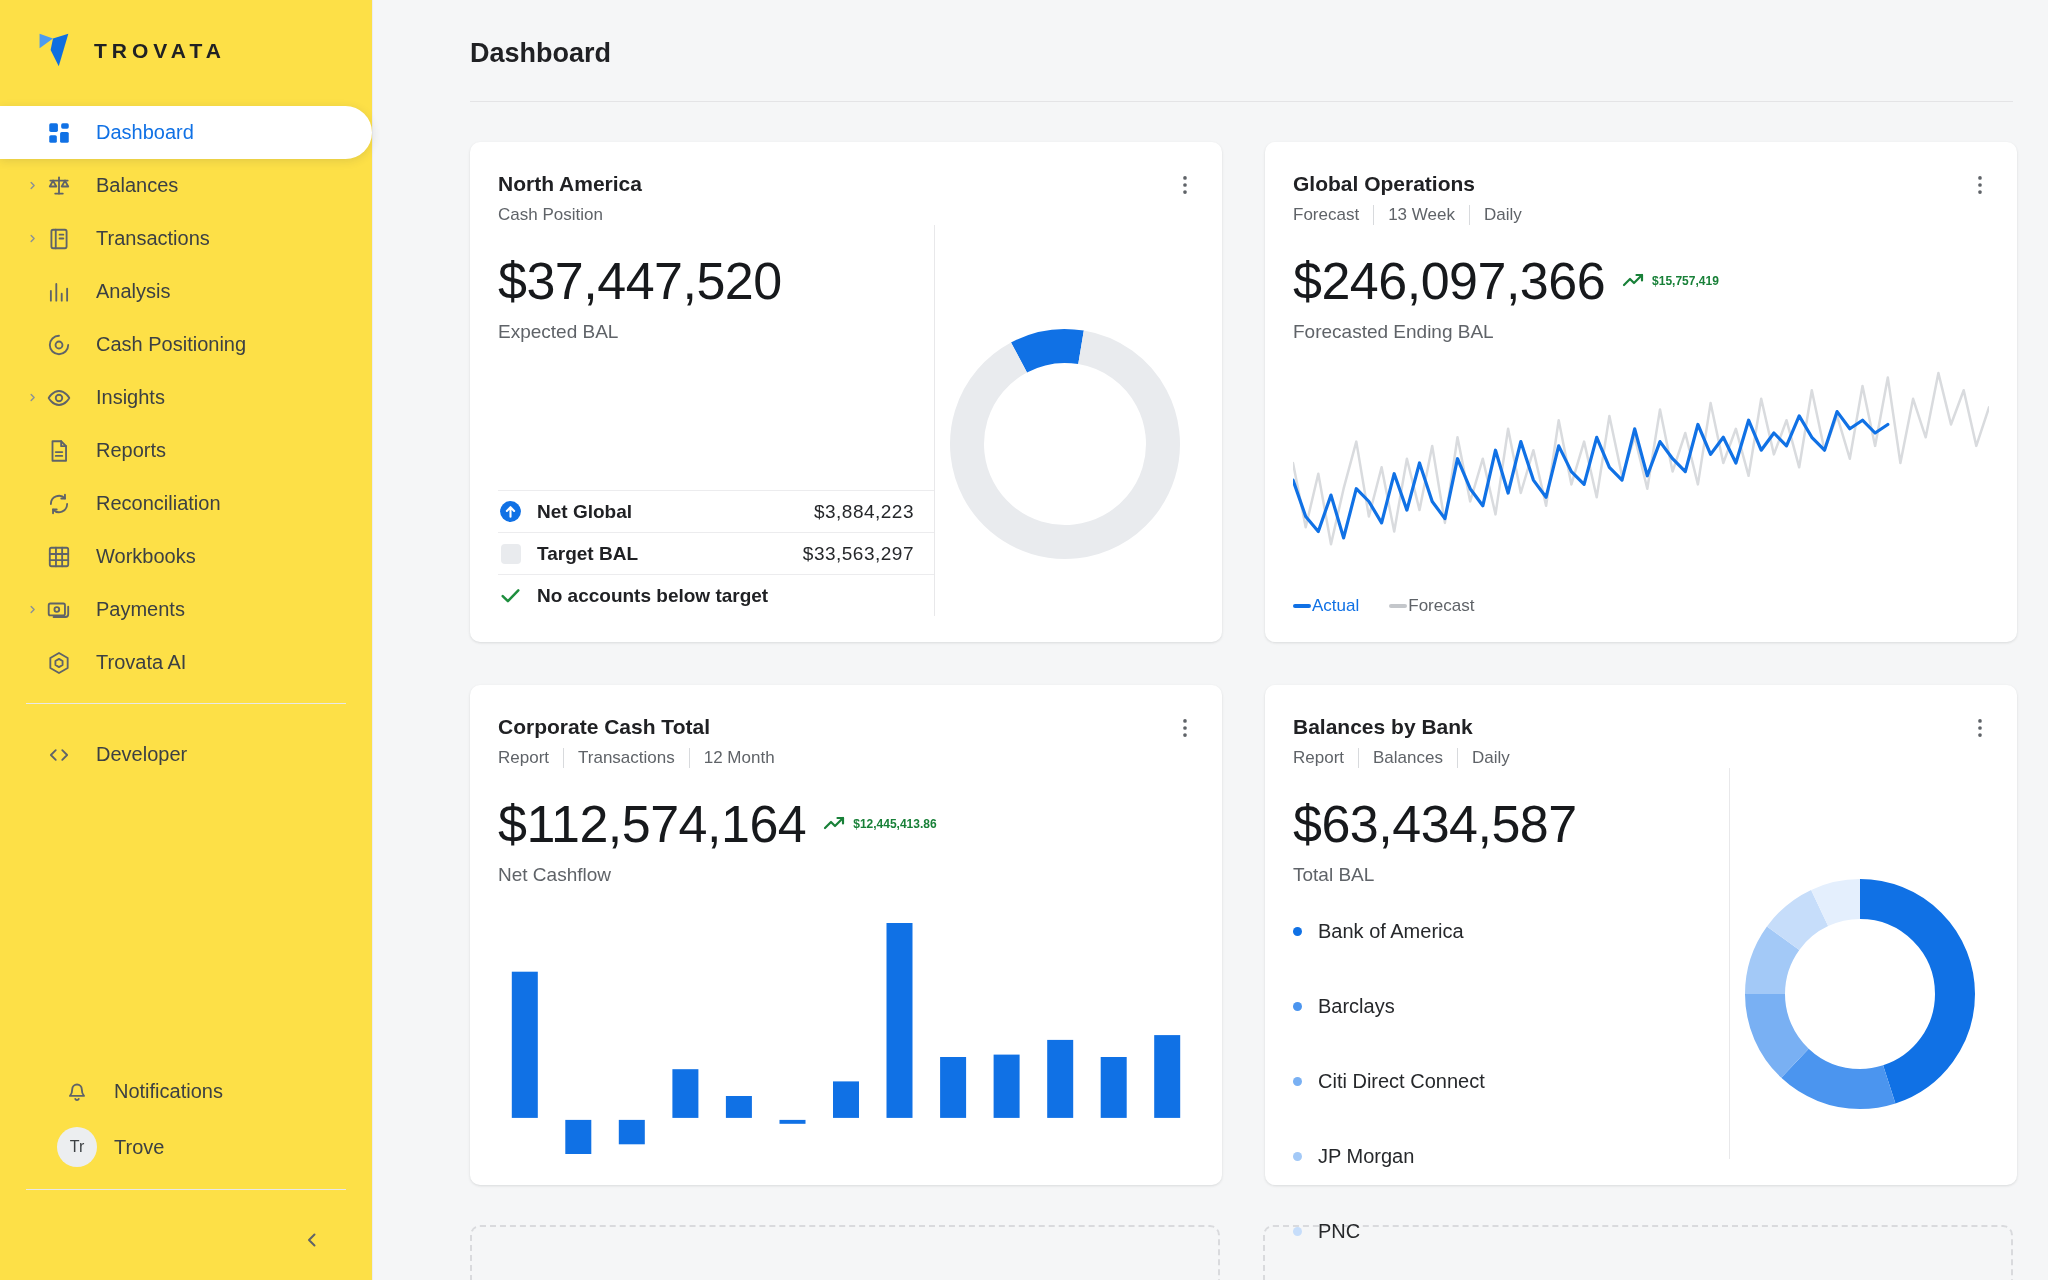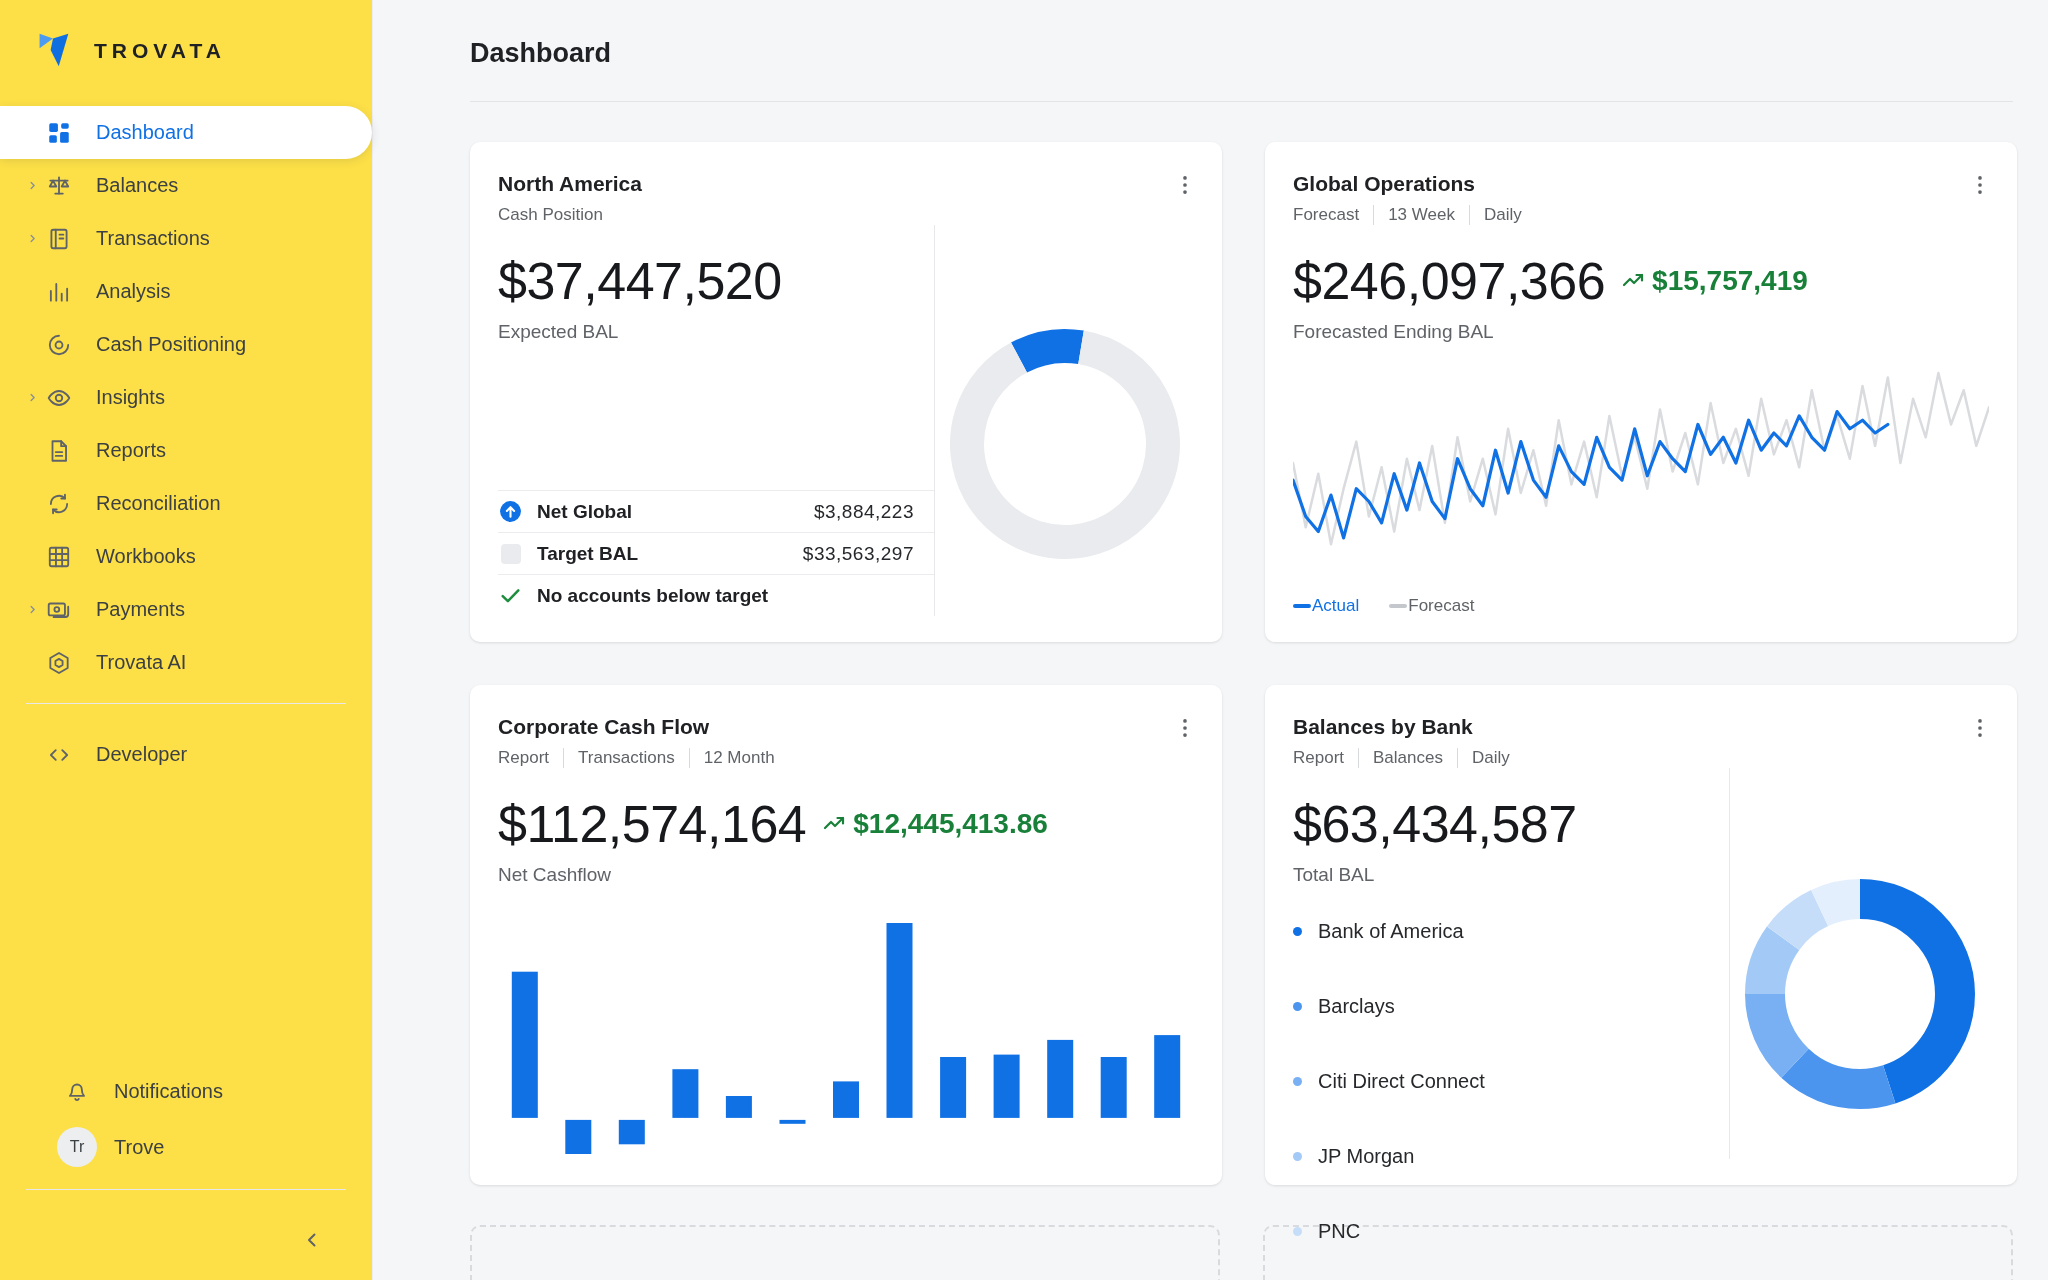--- a/index.html
+++ b/index.html
@@ -65,21 +65,21 @@
     position:relative; display:flex; flex-direction:column;
   }
   .kebab { position:absolute; top:24px; right:18px; background:none; border:none; cursor:pointer; padding:6px; display:flex; }
   .kebab svg { width:26px; height:26px; }
   .card-title { font-size:21px; font-weight:700; margin:0; color:#202124; }
   .meta { display:flex; margin-top:9px; color:#5f6368; font-size:17px; }
   .meta span + span { border-left:1px solid #d8dadd; margin-left:14px; padding-left:14px; }
 
   .amount { font-size:52px; font-weight:500; letter-spacing:-0.5px; color:#17191c; }
   .amount-row { display:flex; align-items:center; gap:16px; margin-top:26px; }
-  .delta { display:flex; align-items:center; gap:7px; color:#188038; font-weight:700; font-size:28px; }
+  .delta { display:flex; align-items:center; gap:7px; color:#188038; font-weight:700; font-size:12px; }
   .delta svg { width:24px; height:24px; }
   .amount-label { color:#5f6368; font-size:19px; margin-top:10px; }
 
   
   .split-body { display:flex; flex:1; min-height:0; }
   .split-left { width:436px; display:flex; flex-direction:column; }
   .split-right { flex:1; border-left:1px solid #e8e8ea; display:flex; align-items:center; justify-content:center; margin-left:0; padding-top:46px; }
 
   .flex-spacer { flex:1; }
   .stat-row { display:flex; align-items:center; height:42px; border-top:1px solid #ececee; padding-right:20px; }
@@ -409,21 +409,21 @@
     </article>
 
     <article class="card">
       <button class="kebab">
         <svg viewBox="0 0 24 24" fill="#5f6368">
             <circle cx="12" cy="5.5" r="1.7"></circle>
             <circle cx="12" cy="12" r="1.7"></circle>
             <circle cx="12" cy="18.5" r="1.7"></circle>
           </svg>
       </button>
-      <h2 class="card-title">Corporate Cash Flow</h2>
+      <h2 class="card-title">Corporate Cash Total</h2>
       <div class="meta">
           <span>Report</span>
           <span>Transactions</span>
           <span>12 Month</span>
         </div>
 
       <div class="amount-row">
         <div class="amount">$112,574,164</div>
         <div class="delta">
           <svg viewBox="0 0 24 24" fill="none" stroke="#188038" stroke-width="2.2" stroke-linecap="round" stroke-linejoin="round">

